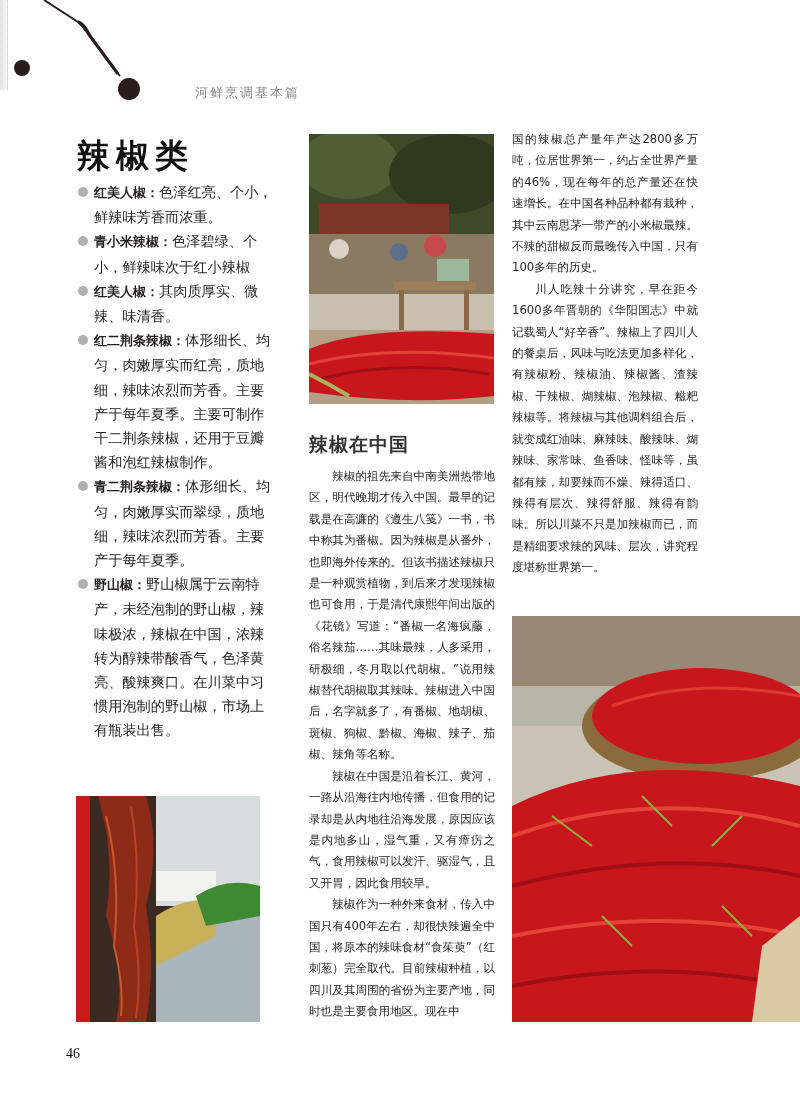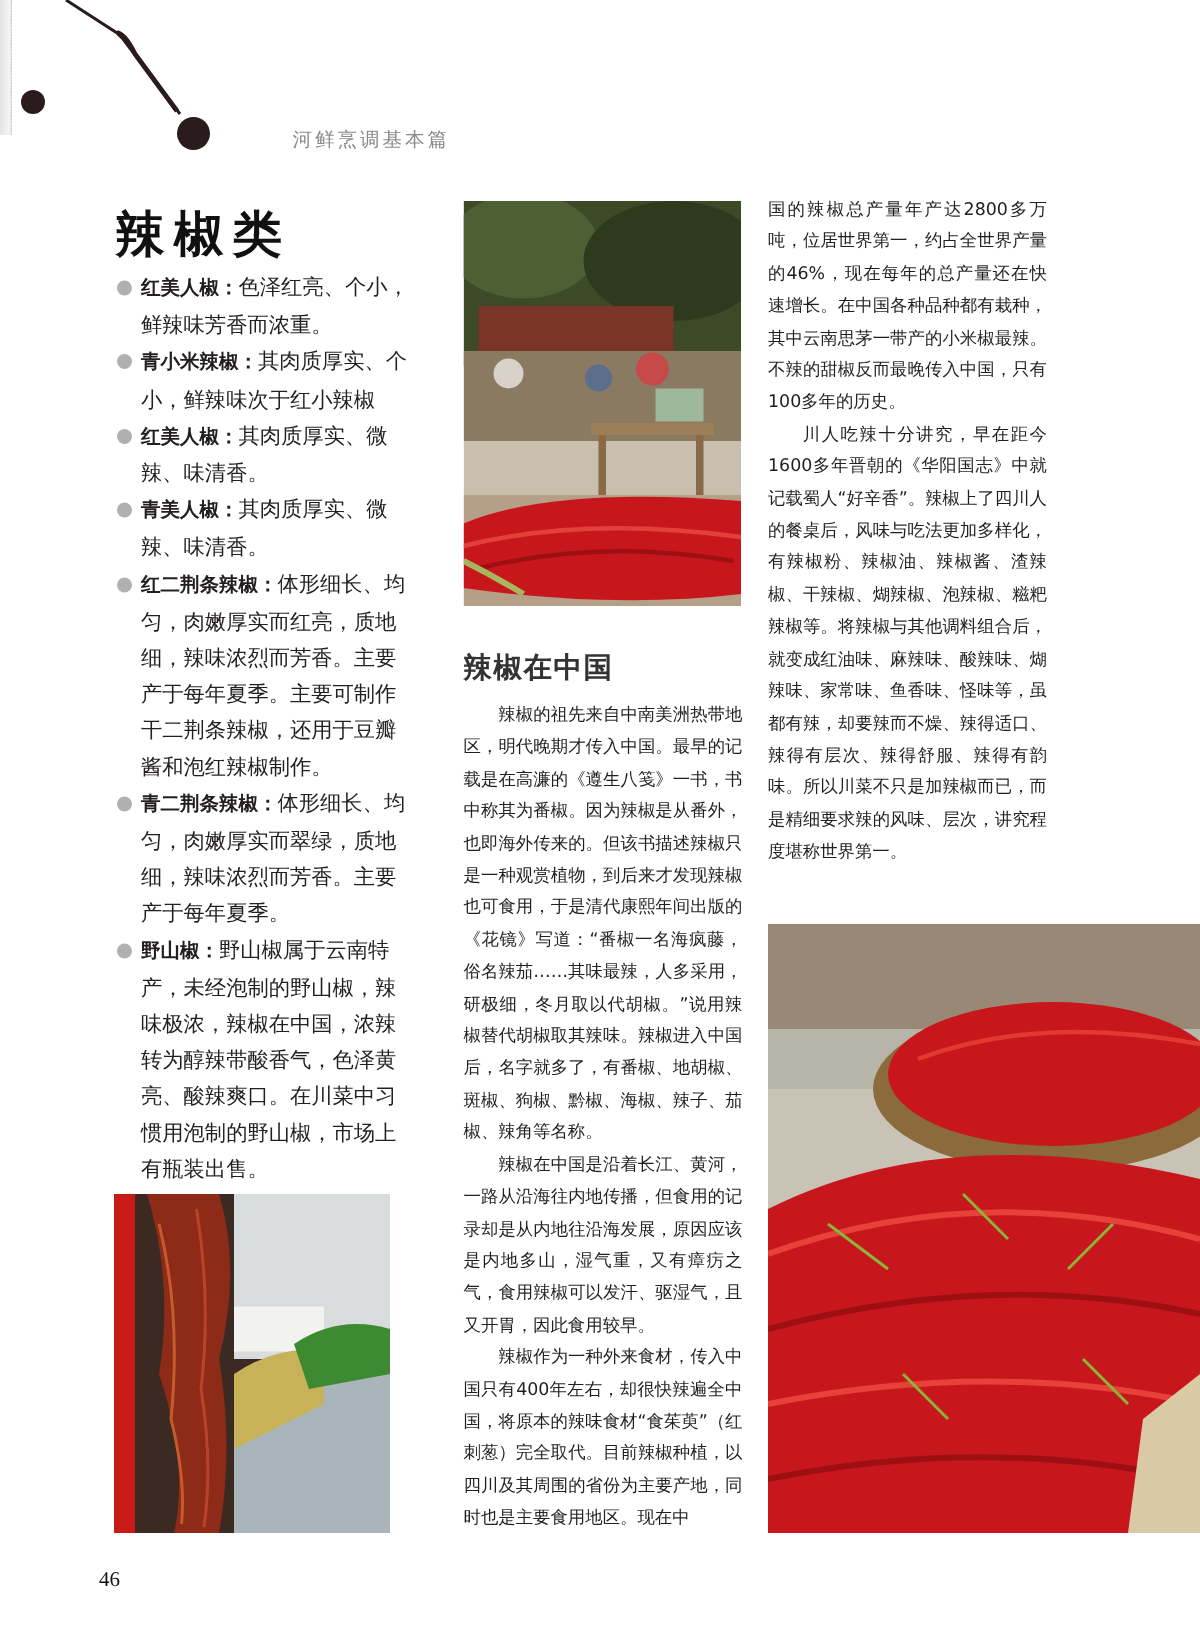--- a/index.html
+++ b/index.html
@@ -50,23 +50,22 @@
   <path d="M44 0 L78 22 L82 26 L120 76" stroke="#2a1c1c" stroke-width="2" fill="none"></path>
   <path d="M78 22 C82 22 86 28 90 36 L118 74" stroke="#2a1c1c" stroke-width="3.2" fill="none"></path>
   <circle cx="129" cy="89" r="11" fill="#2a1c1c"></circle>
   <circle cx="22" cy="68" r="8" fill="#2a1c1c"></circle>
 </svg>
 <div class="running-head">河鲜烹调基本篇</div>
 
 <h1 class="section-title">辣椒类</h1>
 <ul class="varieties" id="varieties">
     <li class="variety"><span class="bullet"></span><span class="vname">红美人椒：</span><span class="vdesc">色泽红亮、个小，鲜辣味芳香而浓重。</span></li>
-    <li class="variety"><span class="bullet"></span><span class="vname">青小米辣椒：</span><span class="vdesc">其肉质厚实、个小，鲜辣味次于红小辣椒</span></li>
+    <li class="variety"><span class="bullet"></span><span class="vname">青小米辣椒：</span><span class="vdesc">色泽碧绿、个小，鲜辣味次于红小辣椒</span></li>
     <li class="variety"><span class="bullet"></span><span class="vname">红美人椒：</span><span class="vdesc">其肉质厚实、微辣、味清香。</span></li>
-    <li class="variety"><span class="bullet"></span><span class="vname">青美人椒：</span><span class="vdesc">其肉质厚实、微辣、味清香。</span></li>
     <li class="variety"><span class="bullet"></span><span class="vname">红二荆条辣椒：</span><span class="vdesc">体形细长、均匀，肉嫩厚实而红亮，质地细，辣味浓烈而芳香。主要产于每年夏季。主要可制作干二荆条辣椒，还用于豆瓣酱和泡红辣椒制作。</span></li>
     <li class="variety"><span class="bullet"></span><span class="vname">青二荆条辣椒：</span><span class="vdesc">体形细长、均匀，肉嫩厚实而翠绿，质地细，辣味浓烈而芳香。主要产于每年夏季。</span></li>
     <li class="variety"><span class="bullet"></span><span class="vname">野山椒：</span><span class="vdesc">野山椒属于云南特产，未经泡制的野山椒，辣味极浓，辣椒在中国，浓辣转为醇辣带酸香气，色泽黄亮、酸辣爽口。在川菜中习惯用泡制的野山椒，市场上有瓶装出售。</span></li>
   </ul>
 
 <div class="photo photo-market">
   <svg viewBox="0 0 185 270" preserveAspectRatio="none">
     <rect width="185" height="270" fill="#c9bfae"></rect>
     <rect width="185" height="110" fill="#3c4a28"></rect>
     <ellipse cx="40" cy="30" rx="50" ry="35" fill="#4e5f33"></ellipse>

